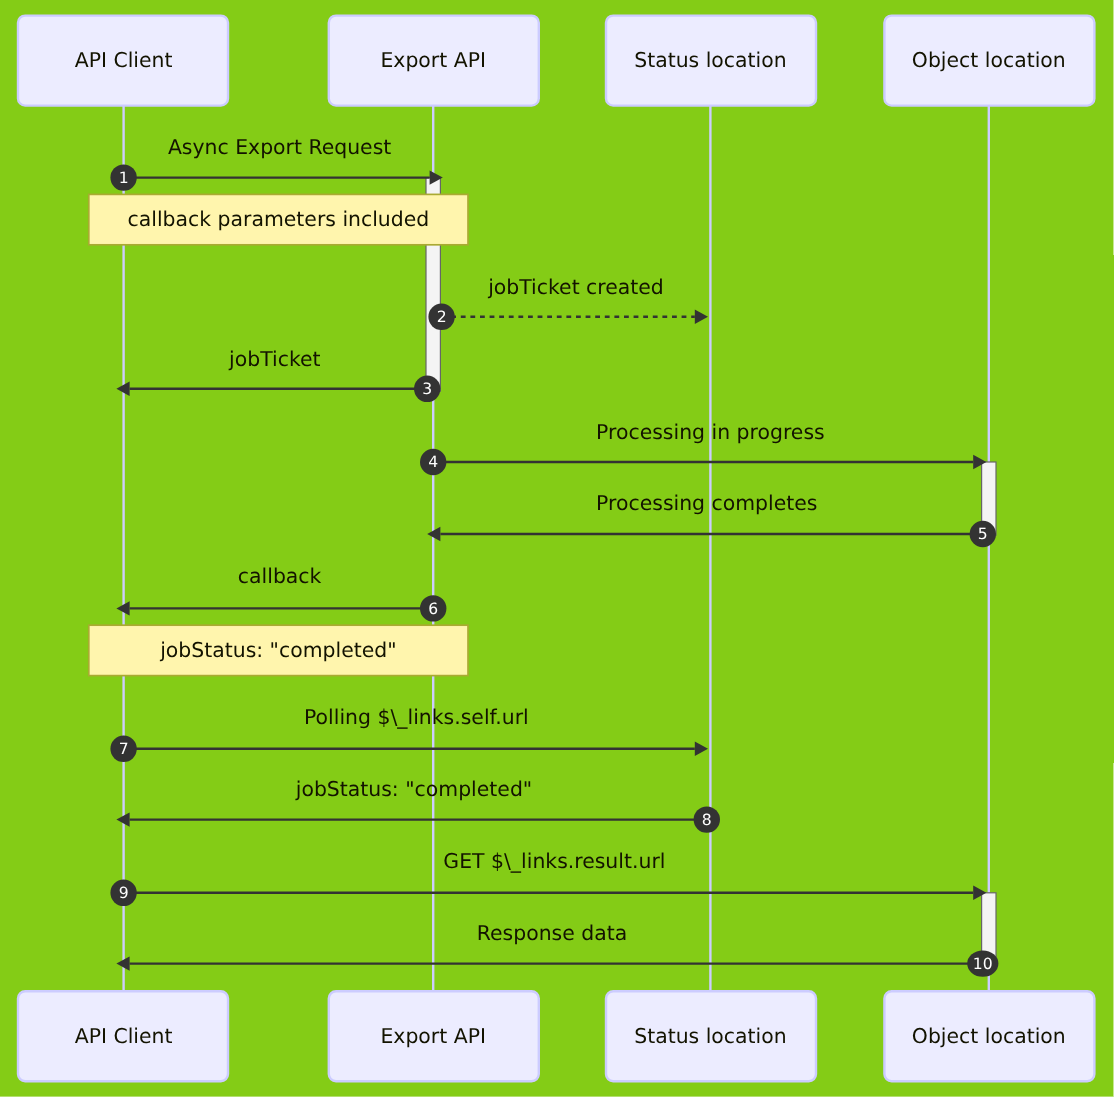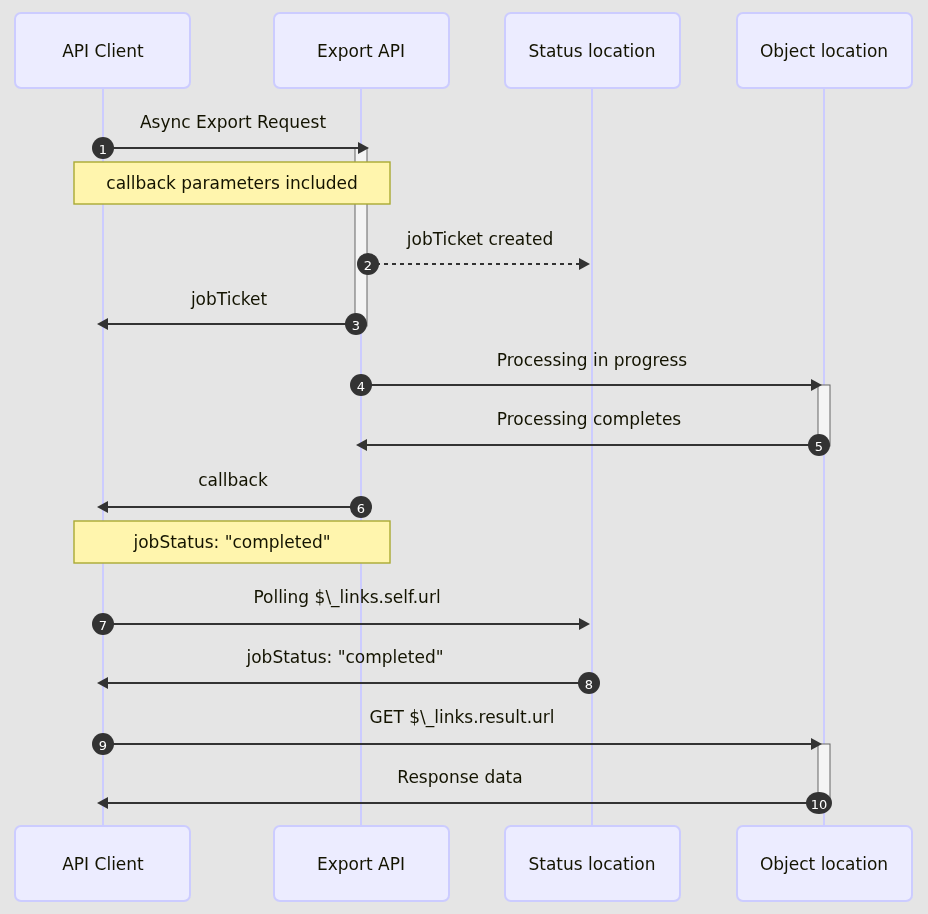--- a/index.html
+++ b/index.html
@@ -8,21 +8,21 @@
     padding: 0;
     background: #ffffff;
   }
   body {
     font-family: "DejaVu Sans", "Liberation Sans", sans-serif;
   }
   #diagram-root {
     position: relative;
     width: 928px;
     height: 914px;
-    background: #e5e5e5;
+    background: #84cc16;
     overflow: hidden;
   }
   svg.seq {
     display: block;
     width: 928px;
     height: 914px;
   }
   .actor-box {
     fill: #ECECFF;
     stroke: #CCCCFF;

